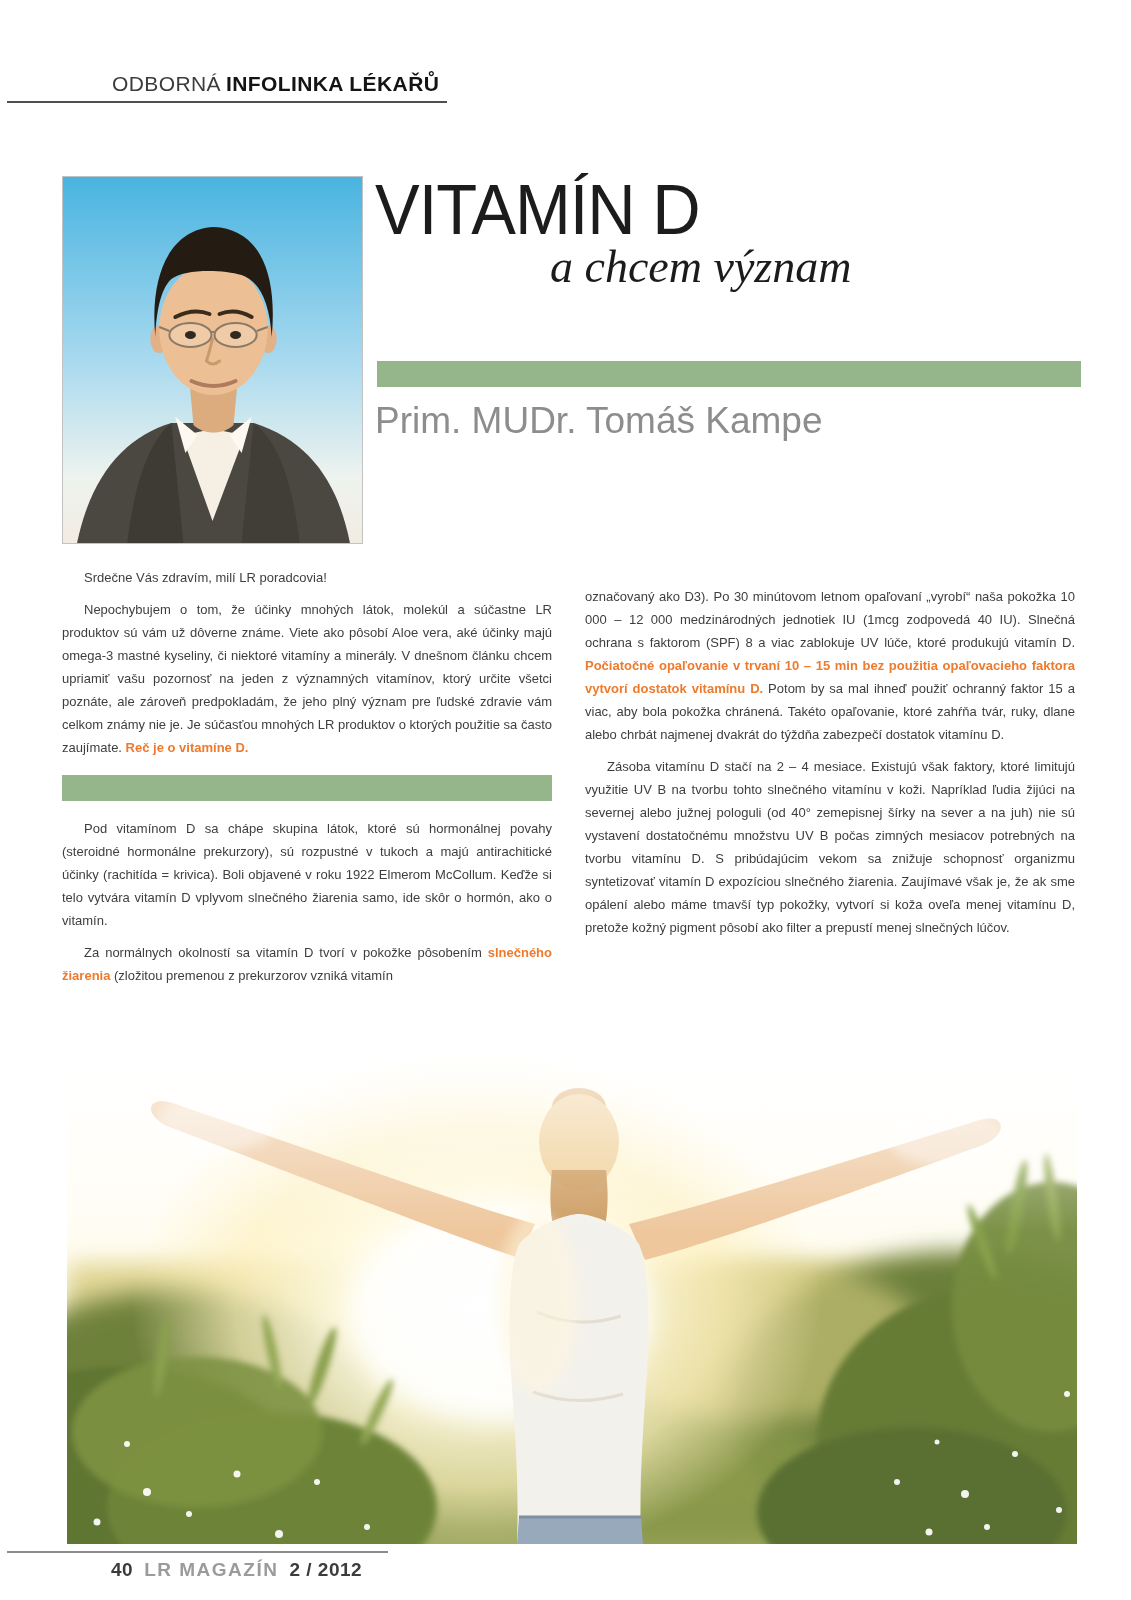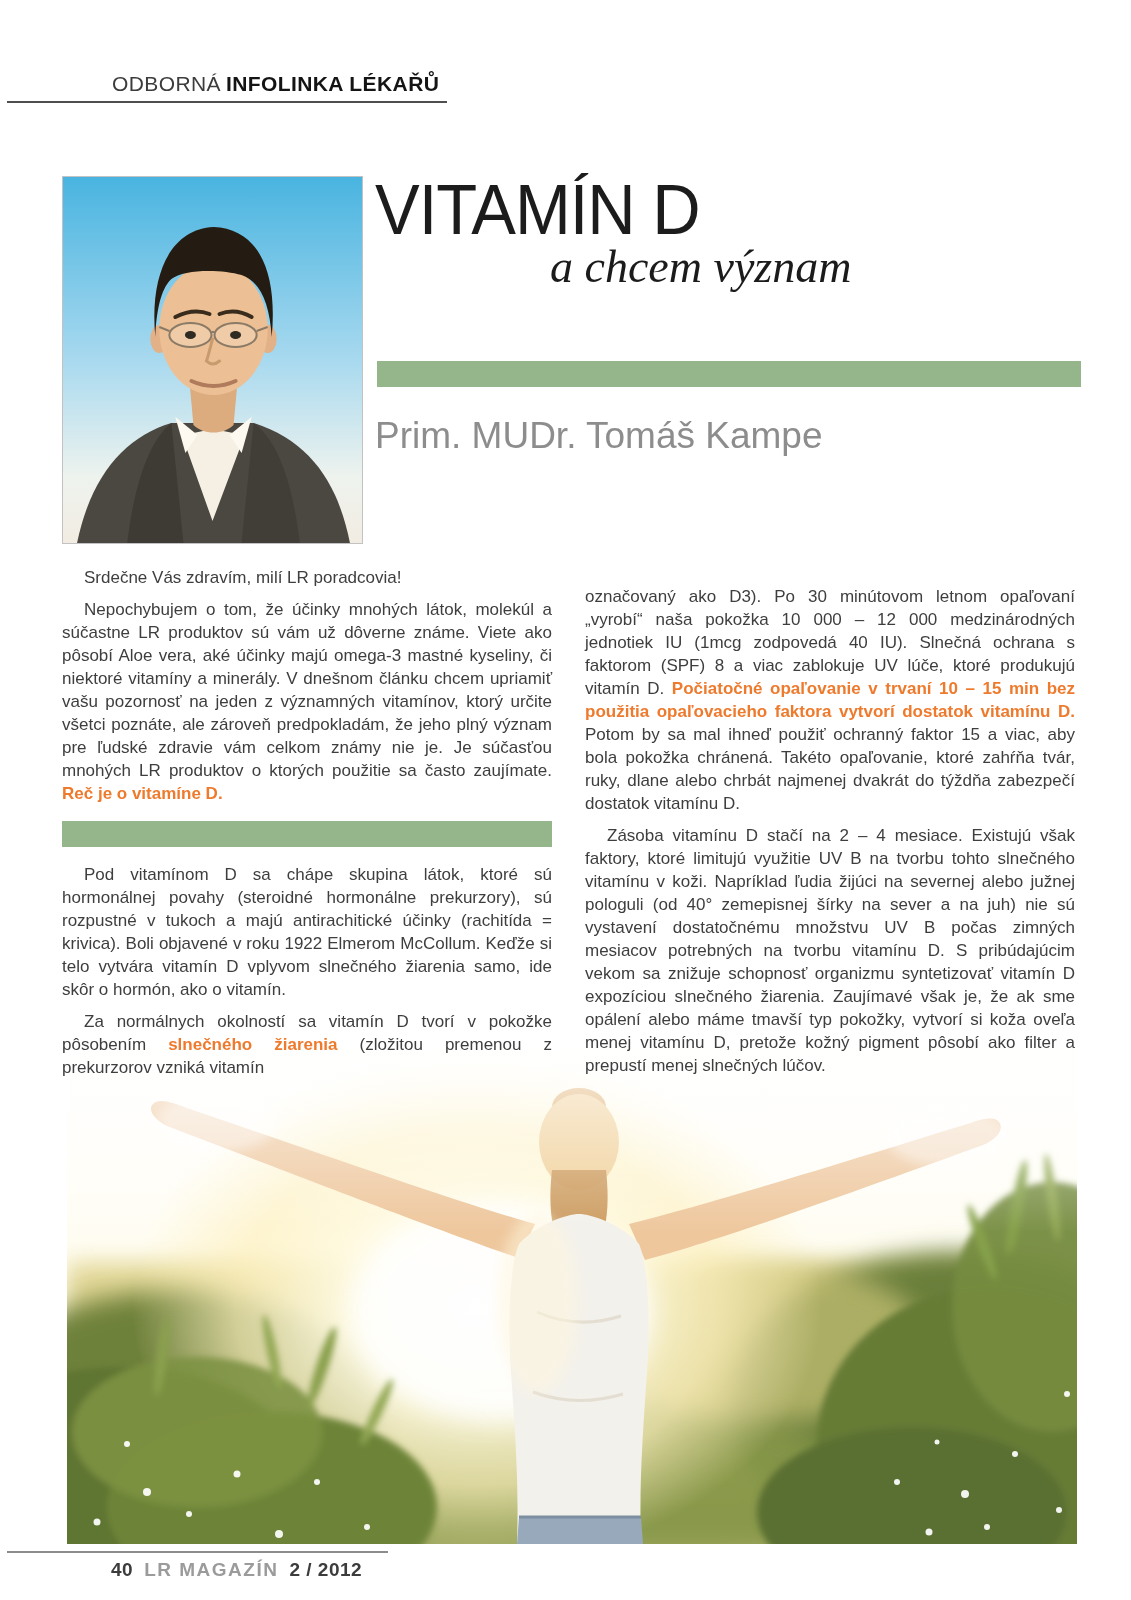--- a/index.html
+++ b/index.html
@@ -14,24 +14,24 @@
   .header-rule { position: absolute; left: 0; top: 101px; width: 440px; height: 2px; background: #4f4f4f; }
   
   .portrait { position: absolute; left: 55px; top: 176px; width: 301px; height: 368px; margin: 0; border: 1px solid #c2c2c2; background: #eaf4fa; }
   .portrait svg { display: block; width: 100%; height: 100%; }
   
   .title-main { position: absolute; left: 368px; top: 168px; margin: 0; font-size: 67px; font-weight: 300; color: #1c1c1c; letter-spacing: -1px; transform: scaleY(1.06); transform-origin: left top; white-space: nowrap; }
   .subtitle { position: absolute; font-family: "Liberation Serif", serif; font-style: italic; font-size: 46px; color: #1b1b1b; white-space: nowrap; }
   .subtitle.line1 { left: 543px; top: 240px; }
   .subtitle.line2 { left: 574px; top: 294px; }
   .green-bar-title { position: absolute; left: 370px; top: 361px; width: 704px; height: 26px; background: #95b68b; }
-  .author { position: absolute; left: 368px; top: 415px; font-size: 37px; color: #8d8d8d; white-space: nowrap; }
+  .author { position: absolute; left: 368px; top: 400px; font-size: 37px; color: #8d8d8d; white-space: nowrap; }
   
   .columns { position: absolute; left: 55px; top: 566px; width: 1013px; display: flex; gap: 33px; z-index: 2; }
-  .col { width: 490px; font-size: 17px; line-height: 23px; text-align: justify; color: #3e3e3e; }
+  .col { width: 490px; font-size: 13px; line-height: 23px; text-align: justify; color: #3e3e3e; }
   .col p { margin: 0 0 9px 0; text-indent: 22px; }
   .col p.no-indent { text-indent: 0; margin-top: 19px; }
   .highlight { color: #ee7a2d; font-weight: bold; }
   .col-divider { height: 26px; background: #95b68b; margin: 16px 0 16px 0; }
   
   .hero { position: absolute; left: 60px; top: 1012px; width: 1010px; height: 532px; margin: 0; z-index: 1; }
   .hero svg { display: block; width: 100%; height: 100%; }
   
   .footer-rule { position: absolute; left: 0; top: 1551px; width: 381px; height: 2px; background: #8c8c8c; }
   .footer { position: absolute; left: 104px; top: 1559px; font-size: 19px; font-weight: bold; color: #3c3c3c; letter-spacing: .5px; white-space: nowrap; }

